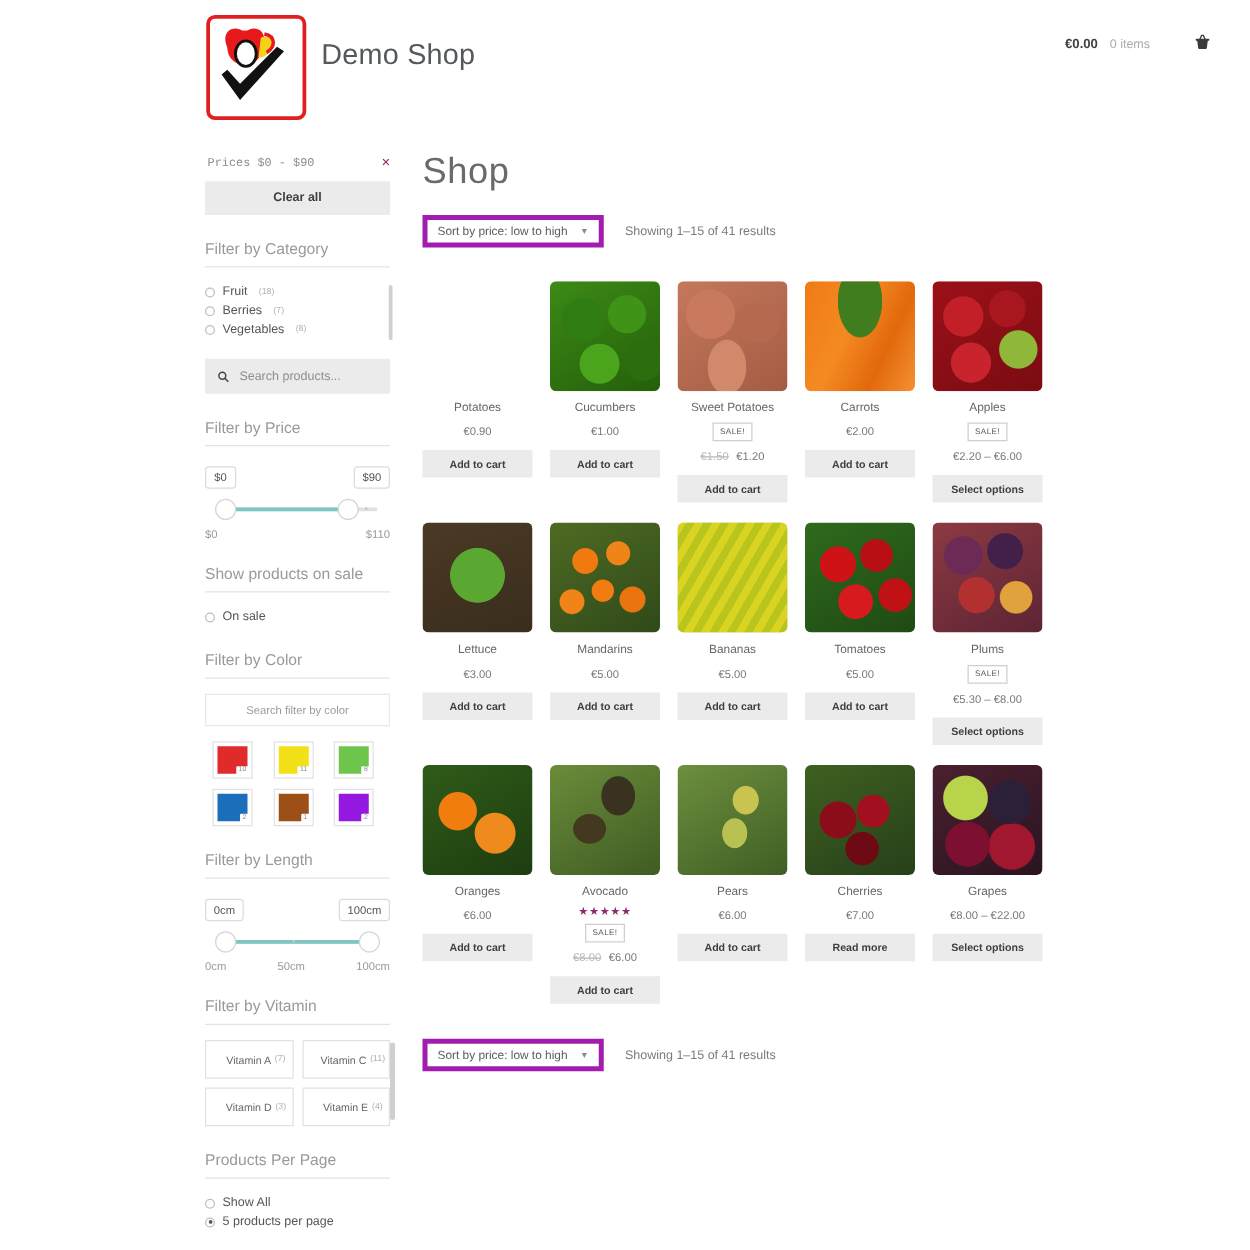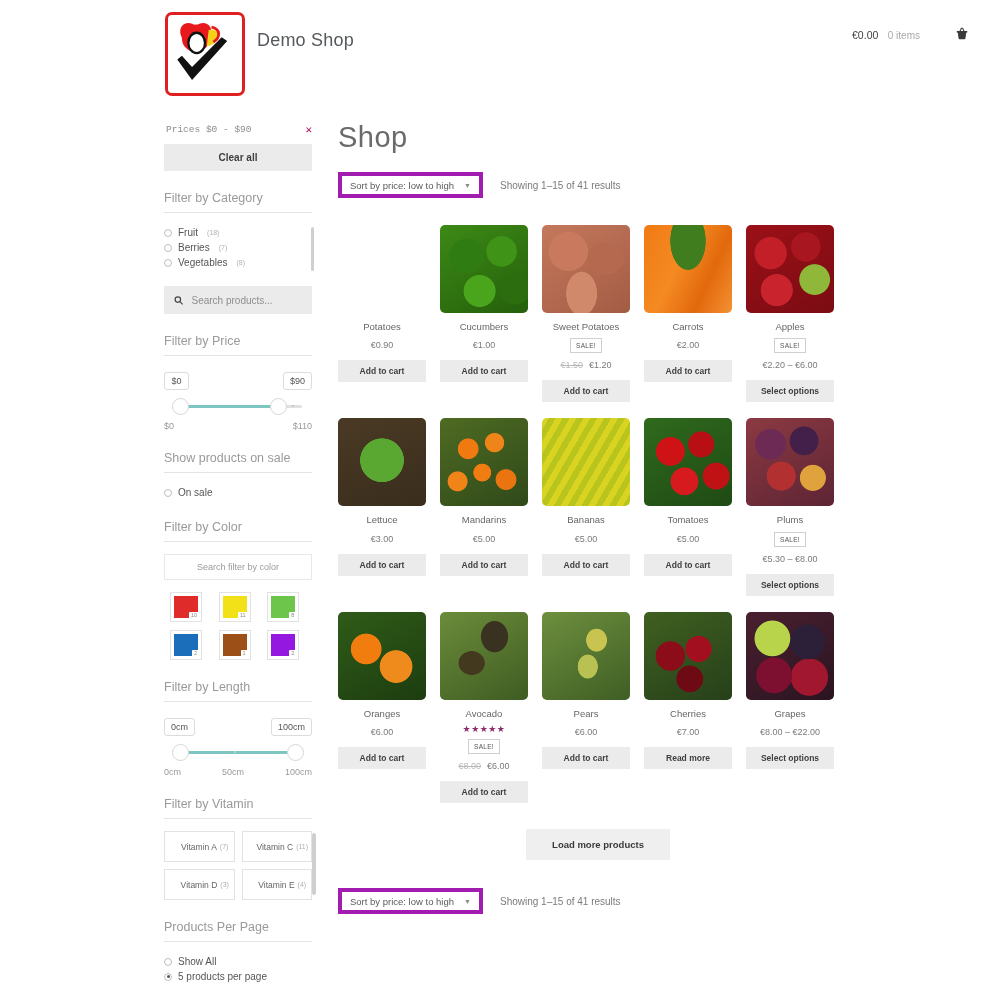--- a/index.html
+++ b/index.html
@@ -15,25 +15,25 @@
   
   .site-header { position: absolute; left: 0; top: 0; width: 1000px; height: 108px; }
   .logo-box {
     position: absolute; left: 165px; top: 12px;
     width: 80px; height: 84px;
     border: 3px solid #e02020; border-radius: 7px;
     background: #fff; overflow: hidden;
   }
   .site-title {
     position: absolute; left: 257px; top: 30px;
-    font-size: 18px; color: #55595c; font-weight: 400;
+    font-size: 23px; color: #55595c; font-weight: 400;
     letter-spacing: .2px;
   }
   .cart-area { position: absolute; right: 30px; top: 25px; display: flex; align-items: center; gap: 34px; }
-  .cart-amount { font-size: 10.5px; color: #3f3f3f; font-weight: 400; }
+  .cart-amount { font-size: 10.5px; color: #3f3f3f; font-weight: 700; }
   .cart-items { font-size: 10px; color: #aaa; margin-left: 5px; }
   .cart-icon { width: 16px; height: 16px; color: #3a3a3a; }
 
   
   .sidebar { position: absolute; left: 164px; top: 120px; width: 148px; }
   .active-filter-row {
     display: flex; justify-content: space-between; align-items: center;
     font-size: 9.5px; color: #8c8c8c; padding: 3px 0 8px 2px; font-family: Liberation Mono, monospace;
   }
   .filter-close { color: #a0135e; font-size: 11px; font-weight: 700; cursor: pointer; }
@@ -460,23 +460,20 @@
           <button class="p-btn">Read more</button>
         </div>
         <div class="product">
           <div class="p-thumb" style="background-image: radial-gradient(circle at 30% 30%, rgb(184, 212, 74) 20%, transparent 21%), radial-gradient(circle at 70% 34%, rgb(43, 32, 56) 20%, transparent 21%), radial-gradient(circle at 32% 72%, rgb(125, 16, 48) 20%, transparent 21%), radial-gradient(circle at 72% 74%, rgb(160, 23, 47) 20%, transparent 21%), linear-gradient(150deg, rgb(74, 32, 48), rgb(42, 20, 32)); background-size: cover;"></div>
           <div class="p-name">Grapes</div>
           <div class="p-price"><span>€8.00 – €22.00</span></div>
           <button class="p-btn">Select options</button>
         </div>
       </div>
 
-    <div class="load-more-wrap">
-      <button class="load-more">Load more products</button>
-    </div>
 
     <div class="toolbar bottom-toolbar">
       <div class="sort-select">
         <span>Sort by price: low to high</span>
         <span class="caret">▼</span>
       </div>
       <div class="result-count">Showing 1–15 of 41 results</div>
     </div>
   </div>
 </div>

